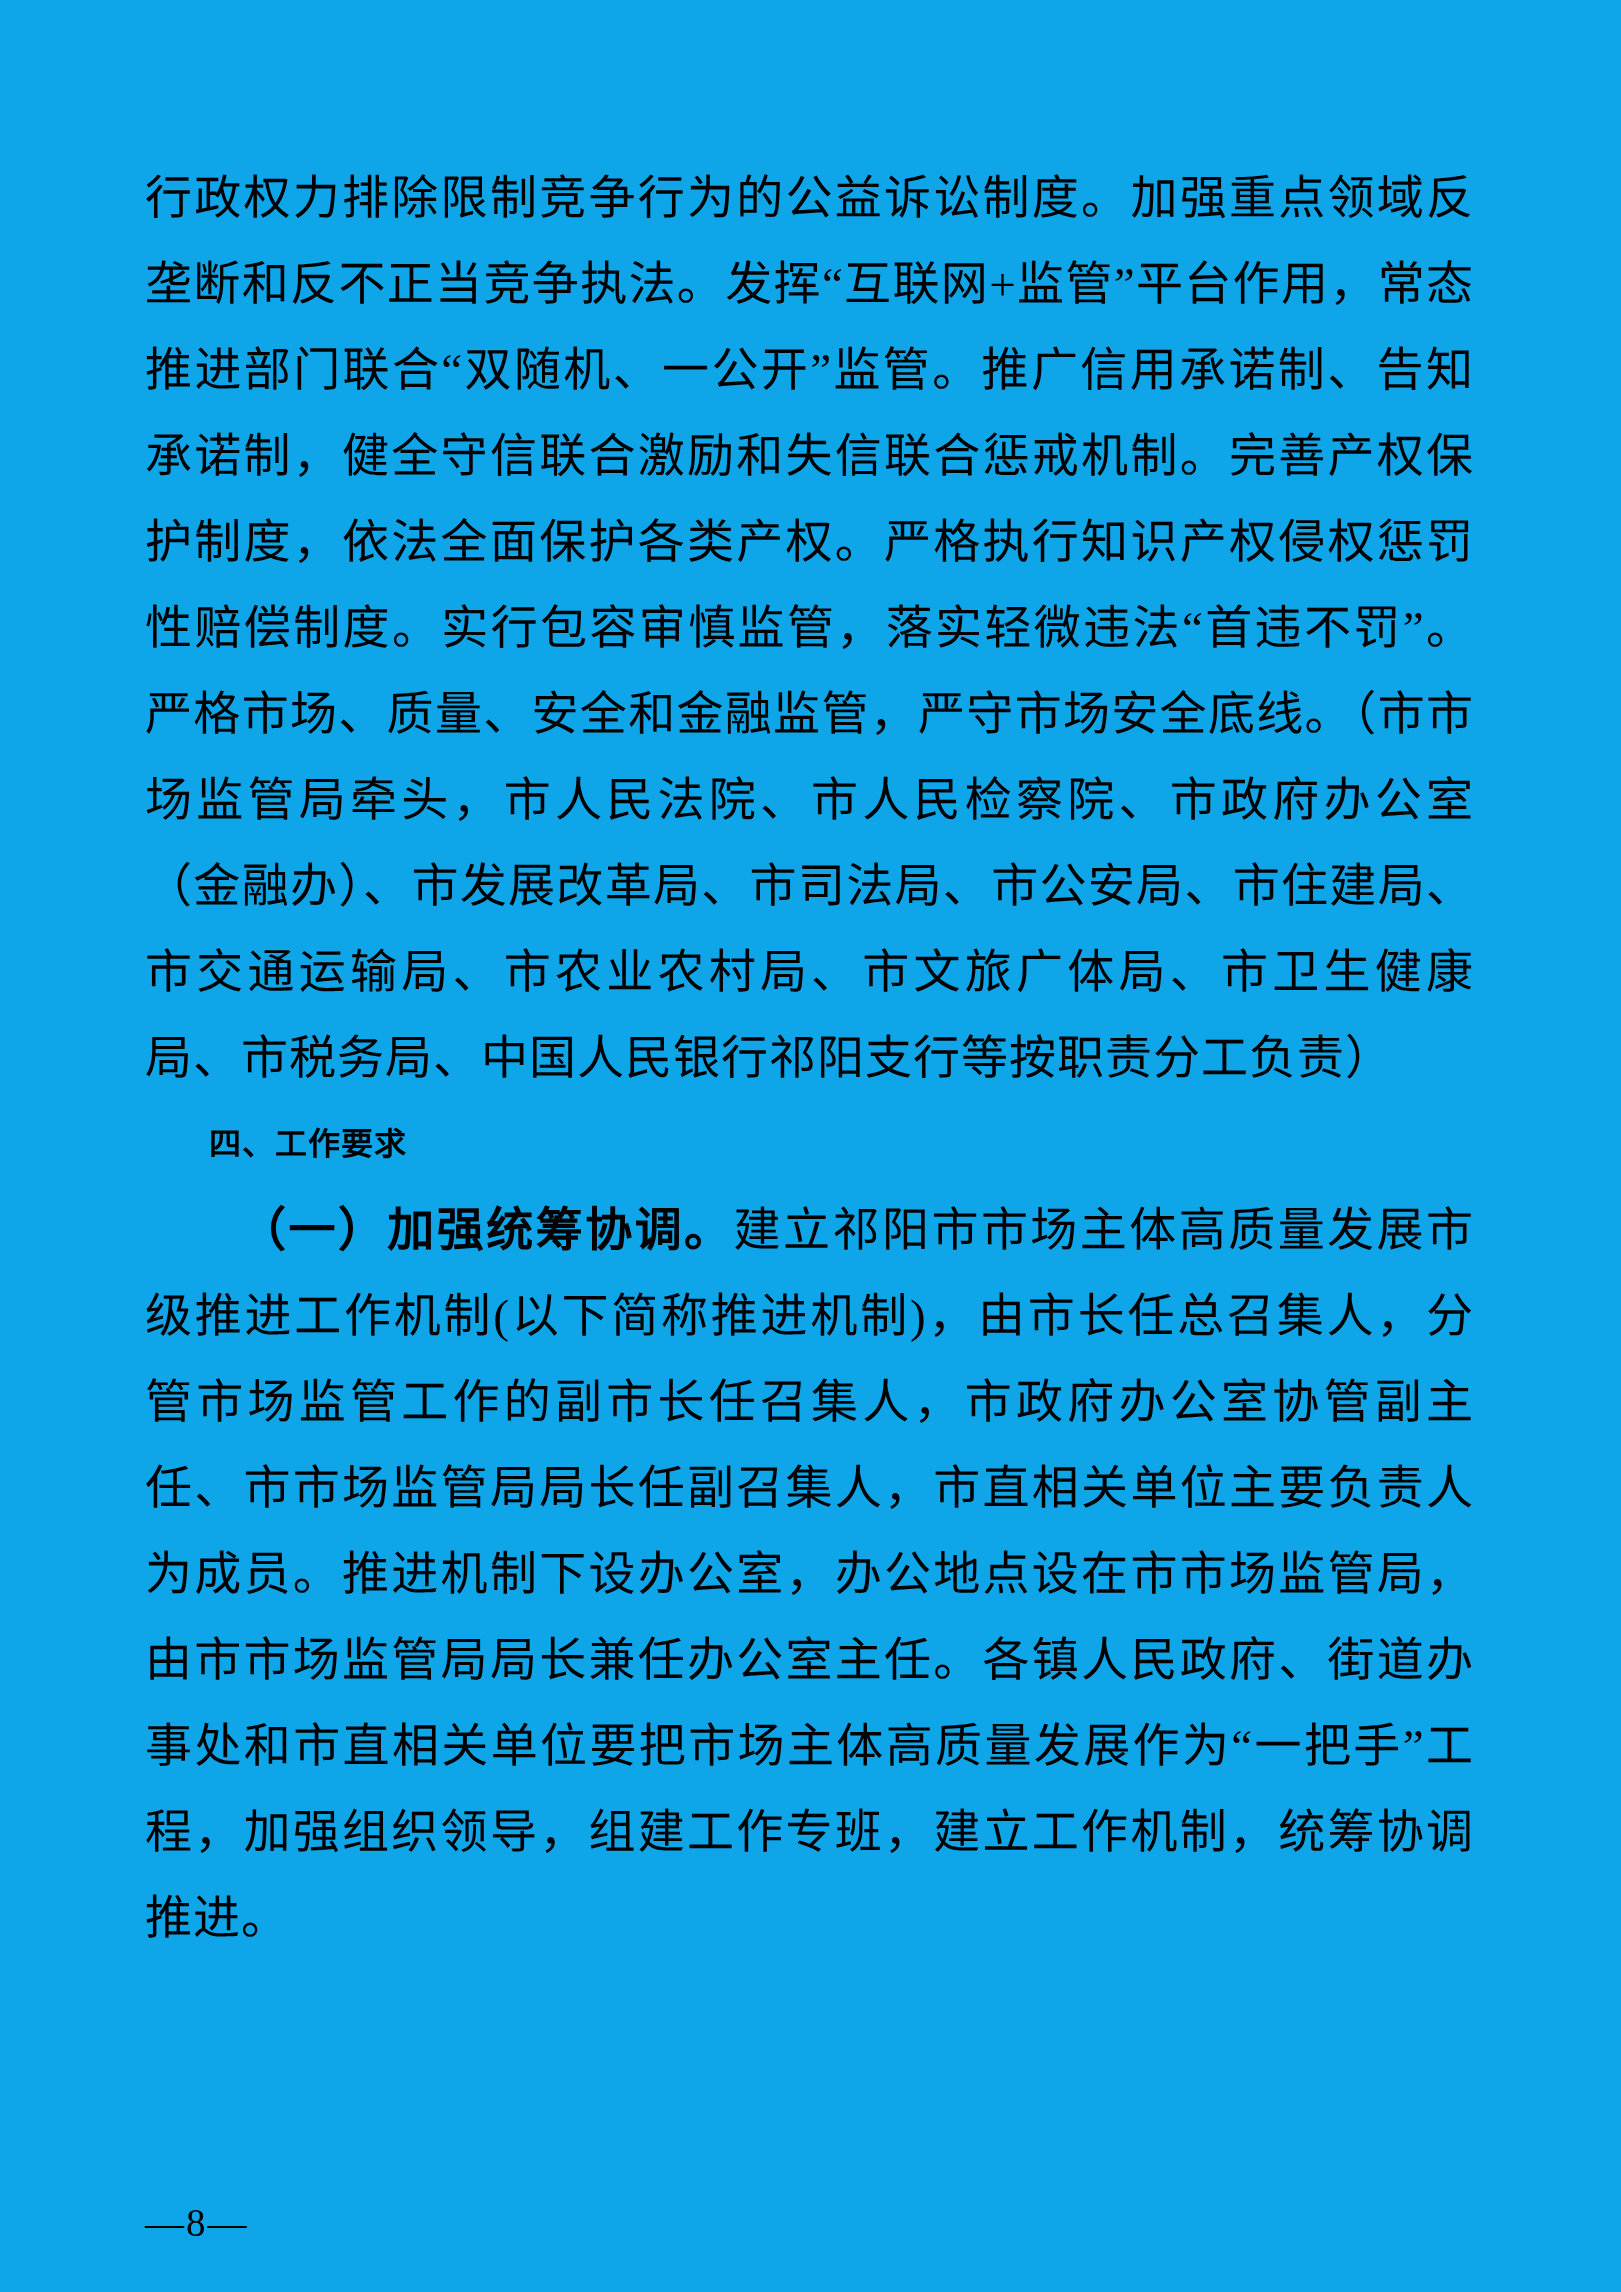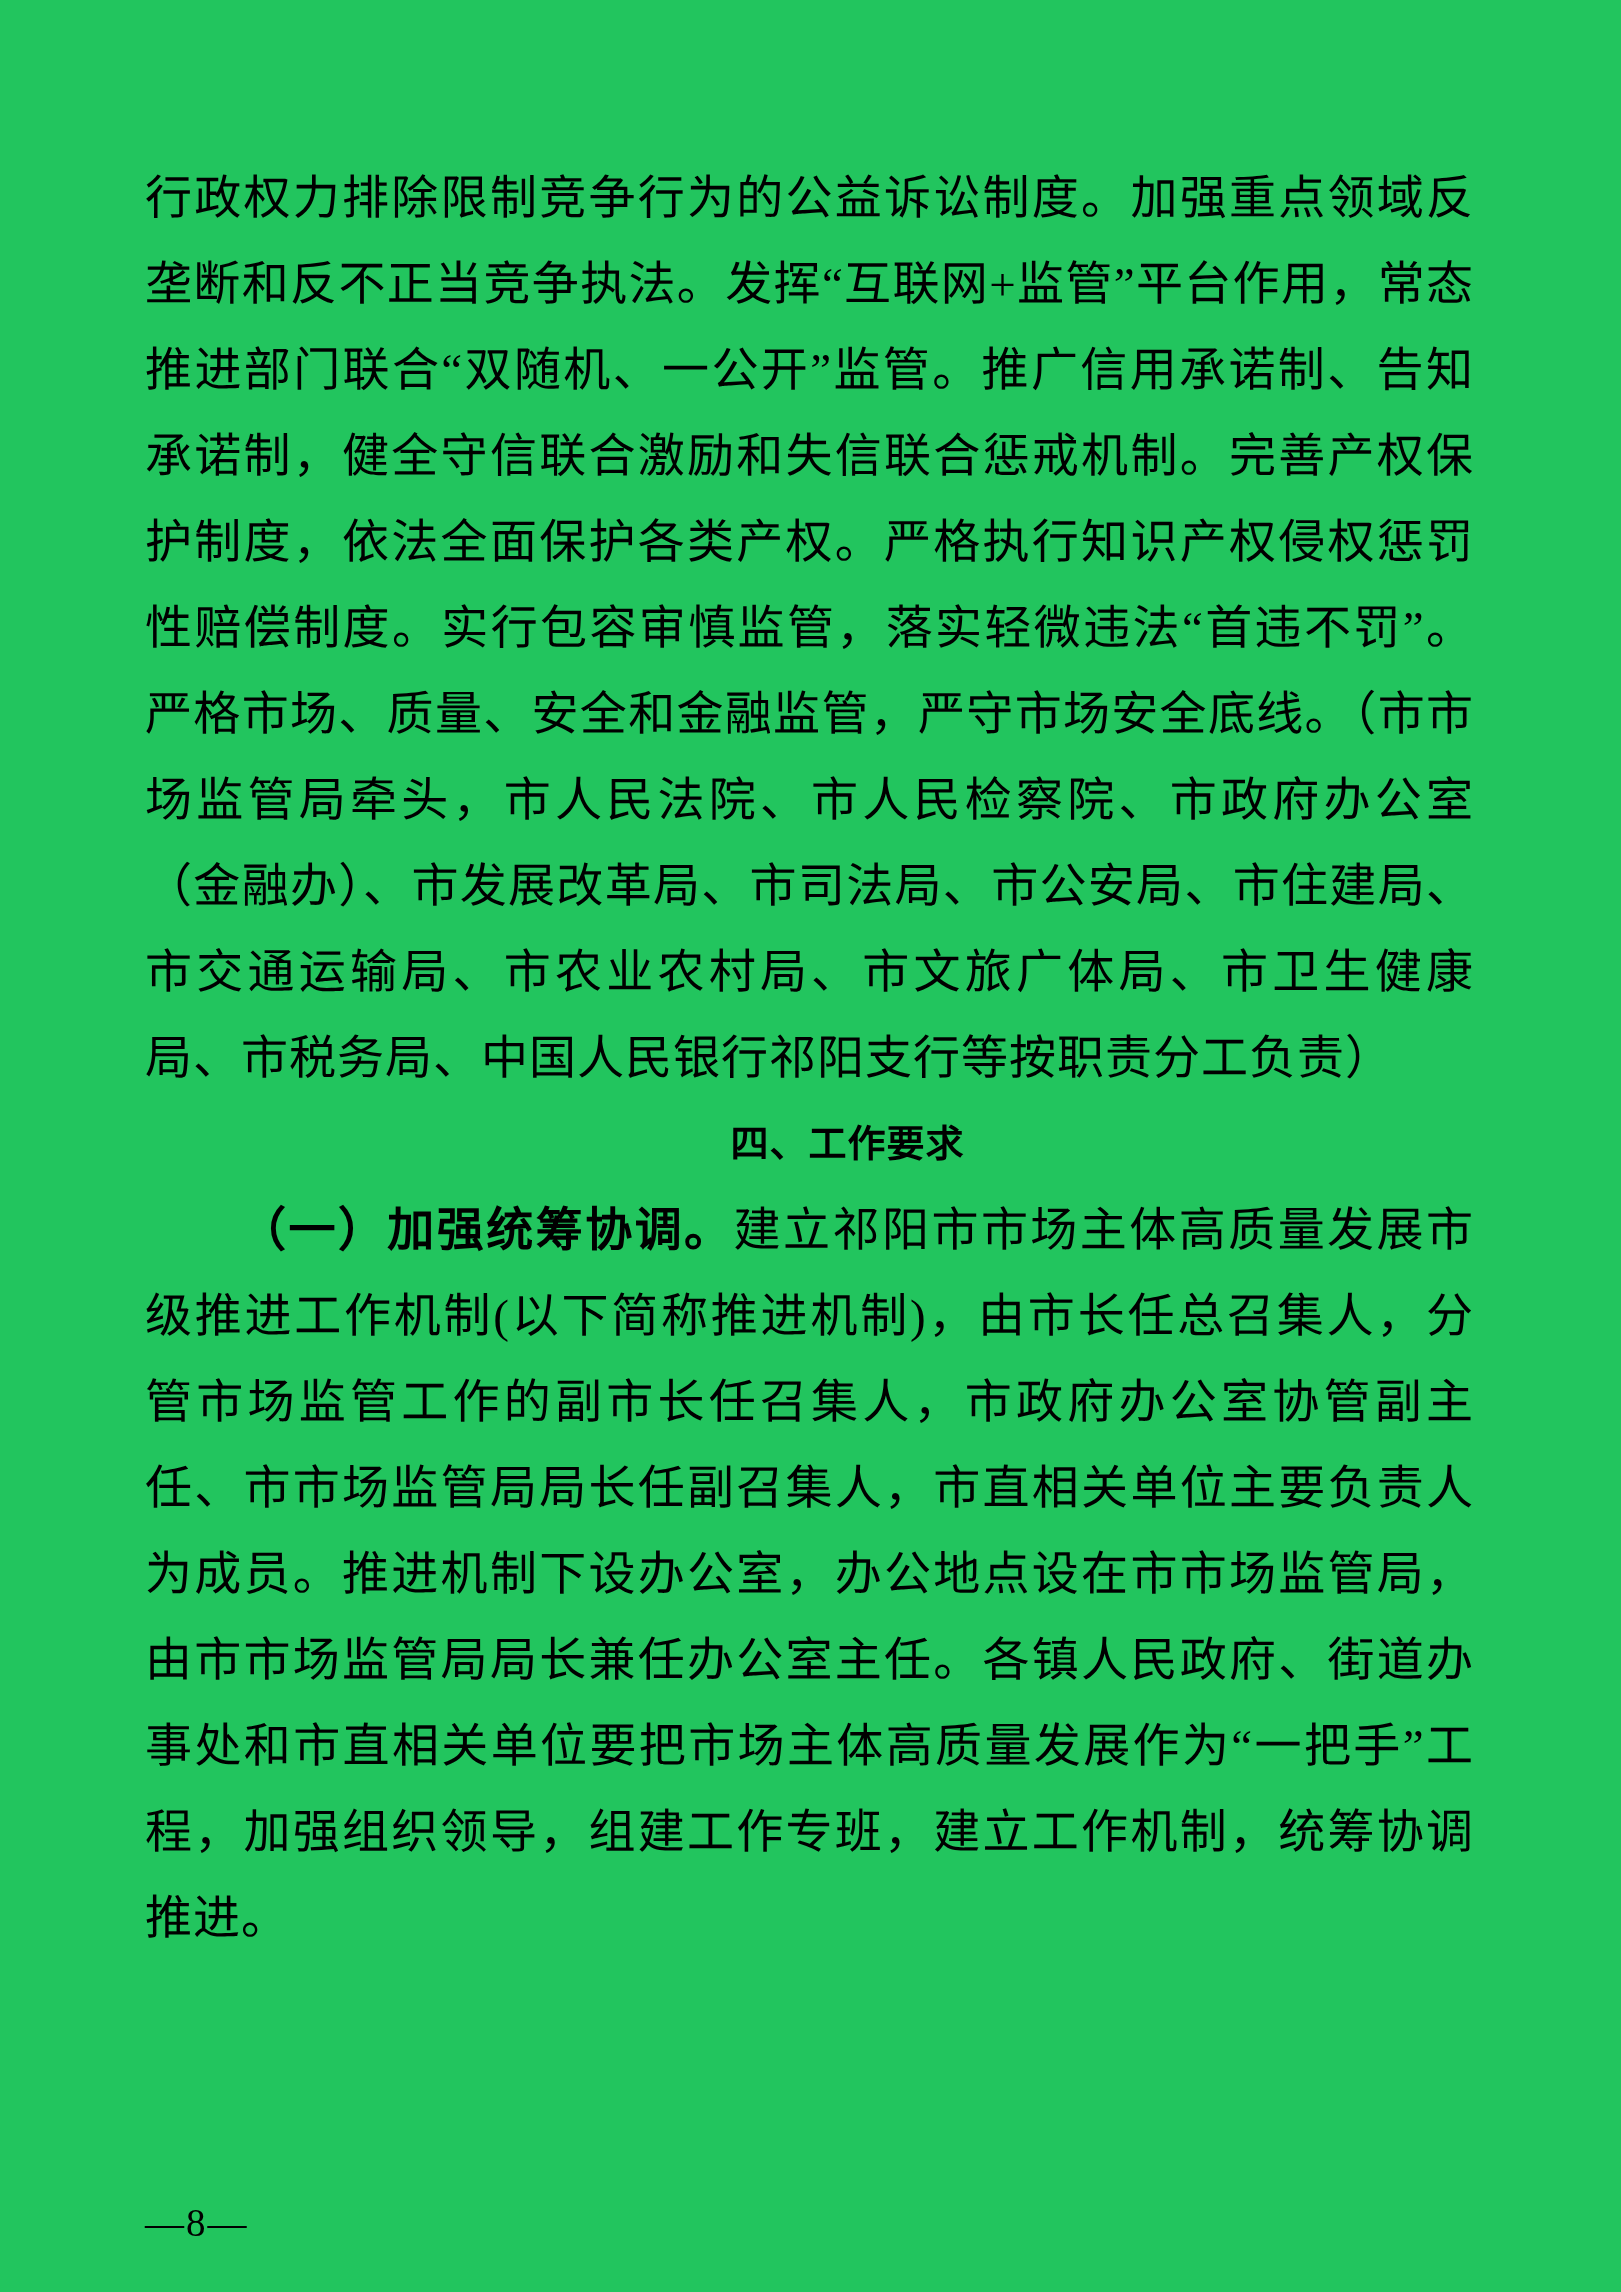--- a/index.html
+++ b/index.html
@@ -5,21 +5,21 @@
 <style>
   html, body {
     margin: 0;
     padding: 0;
     background: #ffffff;
   }
   .page {
     position: relative;
     width: 1621px;
     height: 2293px;
-    background: #22c55e;
+    background: #0ea5e9;
     color: #000000;
     font-family: "Liberation Serif", "DejaVu Serif", serif;
     overflow: hidden;
   }
   .content {
     position: absolute;
     left: 145px;
     right: 147px;
     top: 155px;
   }
@@ -31,27 +31,26 @@
     text-align: justify;
     text-justify: inter-ideograph;
     text-indent: 2em;
     font-weight: normal;
   }
   .para.no-indent {
     text-indent: 0;
   }
   .heading {
     margin: 0;
-    font-size: 38px;
+    font-size: 32px;
     line-height: 86px;
     letter-spacing: 1px;
     text-indent: 2em;
     font-weight: bold;
     font-family: "Liberation Sans", "DejaVu Sans", sans-serif;
-    text-align: center;
   }
   .lead {
     font-weight: bold;
     font-family: Liberation Sans, sans-serif;
   }
   .page-number {
     position: absolute;
     left: 145px;
     bottom: 51px;
     font-size: 39px;

